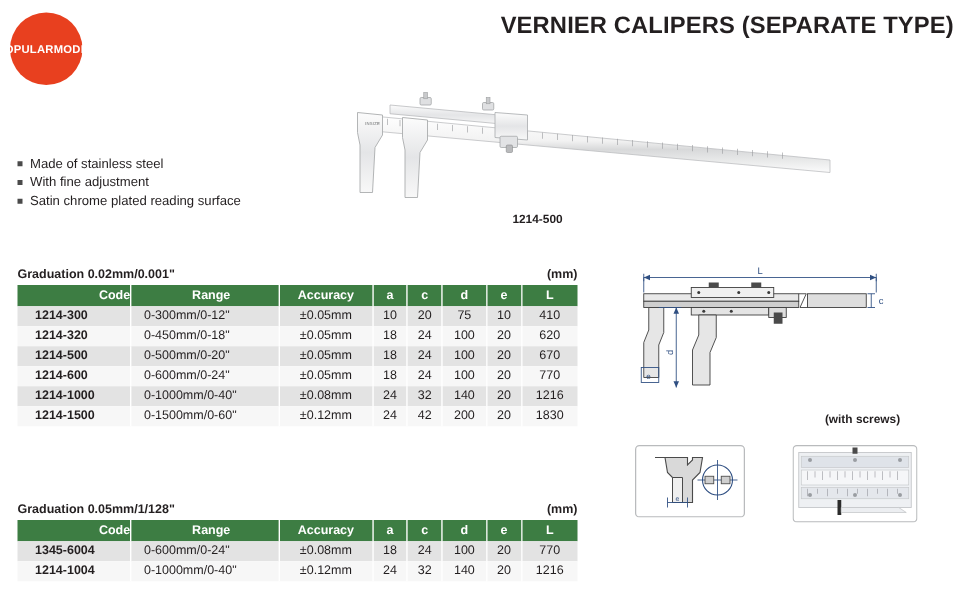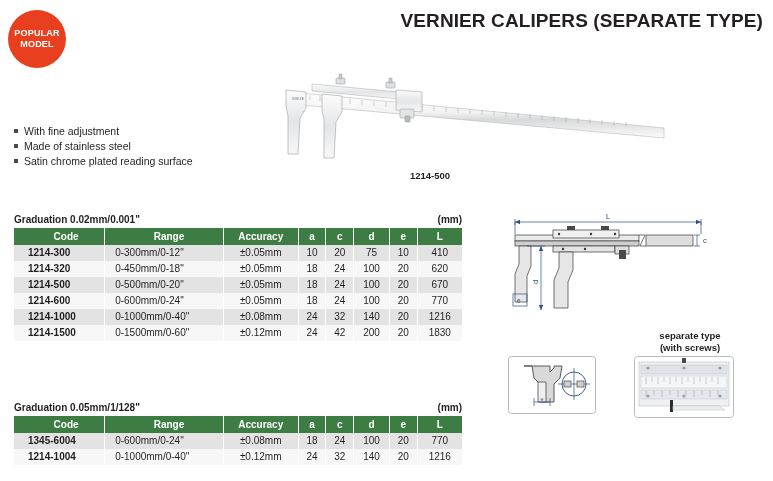--- a/index.html
+++ b/index.html
@@ -11,21 +11,21 @@
     position:relative;
     overflow:hidden;
   }
   .page{position:absolute;inset:0;}
 
   
   .badge{
     position:absolute;left:8px;top:10px;width:58px;height:58px;
     border-radius:50%;
     background:#e8401f;
-    display:flex;flex-direction:column;align-items:center;justify-content:center;
+    display:flex;flex-direction:row;align-items:center;justify-content:center;
     color:#ffffff;font-weight:bold;font-size:9px;letter-spacing:.2px;
     line-height:11px;text-align:center;
   }
 
   
   .title{
     position:absolute;right:10px;top:10px;
     font-size:19px;font-weight:bold;letter-spacing:.1px;
     color:#231f20;white-space:nowrap;
   }
@@ -55,21 +55,21 @@
     display:flex;justify-content:space-between;align-items:flex-end;
     font-size:10px;font-weight:bold;margin-bottom:3px;color:#231f20;
   }
   table{border-collapse:collapse;width:448px;font-size:10px;}
   thead th{
     background:#3d7d43;color:#ffffff;font-weight:bold;
     height:17px;line-height:17px;padding:0;
     border-right:1px solid #ffffff;
   }
   thead th:last-child{border-right:none;}
-  th.code{text-align:center;padding-left:14px;width:80px;}
+  th.code{text-align:right;padding-left:14px;width:80px;}
   th.range{text-align:center;padding-left:10px;width:112px;}
   th.acc{width:76px;}
   th.sm{width:28px;}
   th.md{width:36px;}
   th.ell{width:46px;}
   tbody td{
     height:16px;line-height:16px;padding:0;
     border-right:1px solid #ffffff;
     text-align:center;color:#231f20;
   }
@@ -97,25 +97,25 @@
   <div class="badge">
     <span>POPULAR</span>
     <span>MODEL</span>
   </div>
 
   <div class="title">VERNIER CALIPERS (SEPARATE TYPE)</div>
 
   <div class="features">
     <div class="li">
       <span class="sq"></span>
-      <span>With fine adjustment</span>
+      <span>Made of stainless steel</span>
     </div>
     <div class="li">
       <span class="sq"></span>
-      <span>Made of stainless steel</span>
+      <span>With fine adjustment</span>
     </div>
     <div class="li">
       <span class="sq"></span>
       <span>Satin chrome plated reading surface</span>
     </div>
   </div>
 
   <div class="photo">
     <svg width="420" height="105" viewBox="0 0 420 105">
       <defs>
@@ -362,21 +362,20 @@
       <text x="33" y="76" font-size="7.5" font-family="Liberation Sans, sans-serif" fill="#2f4f82" transform="rotate(-90 33 76)" text-anchor="middle">d</text>
 
       <g stroke="#2f4f82" stroke-width="0.7" fill="none">
         <rect x="8" y="88" width="14" height="12"></rect>
       </g>
       <text x="12" y="97" font-size="6.5" font-family="Liberation Sans, sans-serif" fill="#2f4f82">e</text>
     </svg>
   </div>
 
   <div class="sep-label">
-    <div>separate type</div>
     <div>(with screws)</div>
   </div>
 
   <div class="box-left">
     <svg width="88" height="58" viewBox="0 0 88 58">
       <rect x="0.5" y="0.5" width="87" height="57" rx="3" fill="#ffffff" stroke="#b9bbbd" stroke-width="1"></rect>
 
       <path d="M16,10 l26,0 l0,6 l4,-4 l0,-2 l8,0 l-2,12 l-6,6 l0,18 l-14,0 l0,-18 l-6,-6 l-2,-12 z" fill="#d9d9d9" stroke="#4a4a4a" stroke-width="0.9"></path>
       <path d="M30,26 l8,0 l0,20 l-8,0 z" fill="#efefef" stroke="#4a4a4a" stroke-width="0.8"></path>
 

